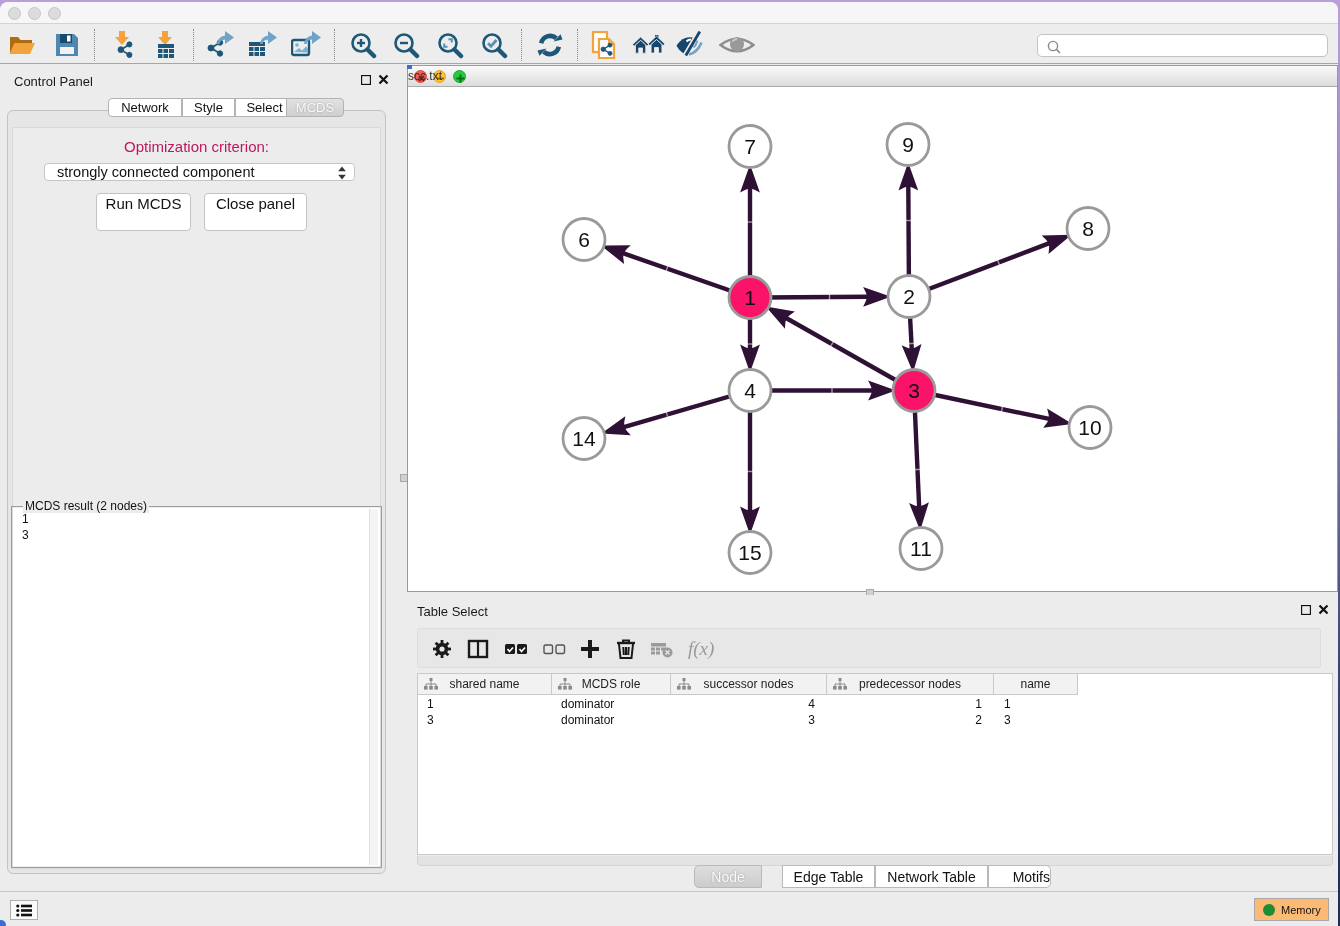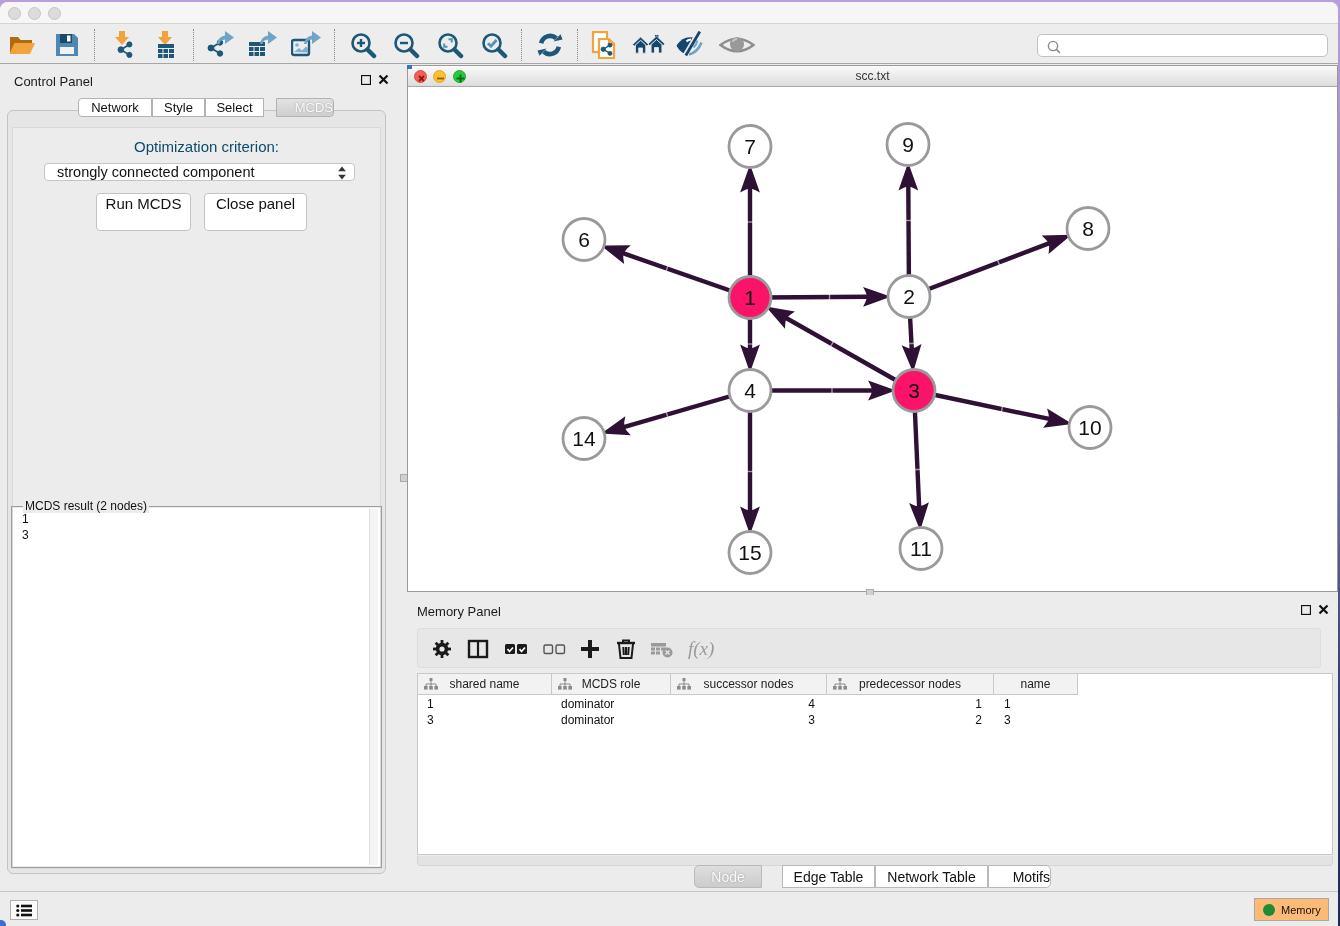--- a/index.html
+++ b/index.html
@@ -10,34 +10,34 @@
 #wtitle{position:absolute;top:3px;left:0;width:100%;text-align:center;font-size:14px;color:#9c9c9c;}
 #toolbar{position:absolute;left:0;top:21px;width:100%;height:41px;background:#ededed;border-top:1px solid #d4d4d4;border-bottom:1px solid #a6a6a6;}
 .sep{position:absolute;top:5px;height:32px;width:1px;border-left:1px dotted #8a8a8a;}
 .tbi{position:absolute;top:7px;}
 #searchbox{position:absolute;left:1037px;top:10px;width:291px;height:23px;background:#fff;border:1px solid #c2c2c2;border-radius:5px;}
 #main{position:absolute;left:0;top:62px;width:100%;height:829px;background:#ececec;}
 
 #cptitle{position:absolute;left:14px;top:10px;font-size:13px;color:#1a1a1a;}
 .pbtn{position:absolute;top:9px;font-size:12px;color:#111;}
 #cptabs{position:absolute;left:0px;top:34px;width:400px;z-index:5;}
-.tab{position:absolute;top:0;height:19px;background:#fff;border:1px solid #b3b3b3;font-size:13px;color:#111;text-align:center;line-height:18px;}
+.tab{position:absolute;top:0;height:19px;background:#fff;border:1px solid #b3b3b3;font-size:13px;color:#111;text-align:center;line-height:18px;margin-left:30px;}
 #cppanel{position:absolute;left:7px;top:46px;width:379px;height:764px;border:1px solid #c3c3c3;border-radius:6px;background:#e6e6e6;}
 #cpinner{position:absolute;left:4px;top:16px;width:369px;height:742px;border:1px solid #d8d8d8;background:#ececec;}
-#optlabel{position:absolute;left:10px;top:27px;width:100%;text-align:center;font-size:15px;color:#0c4a6e;}
+#optlabel{position:absolute;left:0;top:27px;width:100%;text-align:center;font-size:15px;color:#be185d;}
 #combo{position:absolute;left:36px;top:52px;width:311px;height:18px;background:#fff;border:1px solid #c6c6c6;border-radius:4px;font-size:14.5px;color:#111;line-height:17px;padding-left:12px;}
 .mbtn{position:absolute;top:82px;height:38px;background:#fff;border:1px solid #c3c3c3;border-radius:4px;font-size:15px;color:#111;text-align:center;line-height:19px;}
 #mcdsbox{position:absolute;left:3px;top:395px;width:371px;height:362px;border:1px solid #9e9e9e;}
 #mcdslist{position:absolute;left:1px;top:1px;width:367px;height:358px;background:#fff;font-size:12px;color:#111;padding:3px 0 0 9px;line-height:16px;}
 #mcdstitle{position:absolute;left:11px;top:-8px;background:#ececec;font-size:12px;color:#111;padding:0 2px;}
 #mcdssb{position:absolute;right:2px;top:1px;width:9px;height:356px;background:#f4f4f4;border-left:1px solid #e0e0e0;}
 
 #netwin{position:absolute;left:407px;top:1px;width:931px;height:527px;border:1px solid #999;background:#fff;}
 #nettitle{position:absolute;left:0;top:0;width:100%;height:21px;background:linear-gradient(#fafafa,#dcdcdc);border-bottom:1px solid #aaa;}
-#netname{position:absolute;top:3px;left:0;width:100%;text-align:center;font-size:12px;color:#333;}
+#netname{position:absolute;top:3px;left:0;width:100%;font-size:12px;color:#333;}
 .mac{position:absolute;top:4px;width:13px;height:13px;border-radius:50%;}
 #bluecorner{position:absolute;left:-1px;top:-1px;width:5px;height:4px;background:#3b6fd4;}
 #graphsvg{position:absolute;left:0;top:22px;}
 
 #tablepanel{position:absolute;left:400px;top:531px;width:938px;height:298px;background:#ececec;}
 #tptitle{position:absolute;left:17px;top:9px;font-size:13px;color:#1a1a1a;}
 #tptoolbar{position:absolute;left:17px;top:33px;width:904px;height:40px;background:#e7e7e7;border:1px solid #ddd;border-radius:3px;}
 #tptable{position:absolute;left:17px;top:78px;width:916px;height:182px;background:#fff;border:1px solid #c9c9c9;}
 .th{position:absolute;top:0;height:21px;background:#f2f2f2;border-right:1px solid #c9c9c9;border-bottom:1px solid #c9c9c9;font-size:12px;color:#222;text-align:center;line-height:20px;}
 .cell{position:absolute;font-size:12px;color:#111;height:16px;line-height:16px;}
@@ -209,21 +209,21 @@
 <div class="pbtn" style="left:361px;top:10px"><svg width="10" height="10" viewBox="0 0 10 10">
             <rect x="0.5" y="0.5" width="9" height="9" fill="none" stroke="#111" stroke-width="1.3"></rect>
           </svg></div>
 <div class="pbtn" style="left:378px;top:10px"><svg width="11" height="11" viewBox="0 0 11 11">
             <path d="M1.5 1.5 L9.5 9.5 M9.5 1.5 L1.5 9.5" stroke="#111" stroke-width="2.2"></path>
           </svg></div>
 <div id="cptabs">
           <div class="tab" style="left:78px;width:74px;border-radius:4px 0 0 4px;">Network</div>
           <div class="tab" style="left:152px;width:53px;">Style</div>
           <div class="tab" style="left:205px;width:59px;">Select</div>
-          <div class="tab" style="left:276px;width:58px;border-radius:0 4px 4px 0;background:linear-gradient(#e2e2e2,#cfcfcf);color:#fafafa;text-shadow:0 0 2px #9a9a9a;text-align:right;">MCDS</div>
+          <div class="tab" style="left:256px;width:58px;border-radius:0 4px 4px 0;background:linear-gradient(#e2e2e2,#cfcfcf);color:#fafafa;text-shadow:0 0 2px #9a9a9a;">MCDS</div>
         </div>
 <div id="cppanel">
           <div id="cpinner"></div>
  <div id="optlabel">Optimization criterion:</div>
  <div id="combo">strongly connected component<svg style="position:absolute;right:7px;top:2px" width="10" height="14" viewBox="0 0 10 14">
               <path d="M5 0.5 L8.8 5.2 H1.2 Z" fill="#333"></path>
               <path d="M5 13.5 L1.2 8.8 H8.8 Z" fill="#333"></path>
             </svg></div>
  <div class="mbtn" style="left:88px;width:95px">Run MCDS</div>
  <div class="mbtn" style="left:196px;width:103px">Close panel</div>
@@ -315,21 +315,21 @@
               <text x="921" y="555.5" text-anchor="middle" font-size="21" fill="#111">11</text>
               <circle cx="584" cy="438" r="21.0" fill="#ffffff" stroke="#9a9a9a" stroke-width="2.8"></circle>
               <text x="584" y="445.5" text-anchor="middle" font-size="21" fill="#111">14</text>
               <circle cx="750" cy="552" r="21.0" fill="#ffffff" stroke="#9a9a9a" stroke-width="2.8"></circle>
               <text x="750" y="559.5" text-anchor="middle" font-size="21" fill="#111">15</text>
             </g>
           </svg>
 </div>
   <div class="divgrip" style="left:866px;top:525px;width:8px;height:7px"></div>
   <div id="tablepanel">
-<div id="tptitle">Memory Panel</div>
+<div id="tptitle">Table Select</div>
 <div class="pbtn" style="left:901px;top:9px"><svg width="10" height="10" viewBox="0 0 10 10">
               <rect x="0.5" y="0.5" width="9" height="9" fill="none" stroke="#111" stroke-width="1.3"></rect>
             </svg></div>
 <div class="pbtn" style="left:918px;top:9px"><svg width="11" height="11" viewBox="0 0 11 11">
               <path d="M1.5 1.5 L9.5 9.5 M9.5 1.5 L1.5 9.5" stroke="#111" stroke-width="2.2"></path>
             </svg></div>
 <div id="tptoolbar">
             <svg style="position:absolute;left:12px;top:8px" width="24" height="24" viewBox="0 0 24 24">
               <g fill="#1a1a1a">
                 <circle cx="12" cy="12" r="6.2"></circle>

